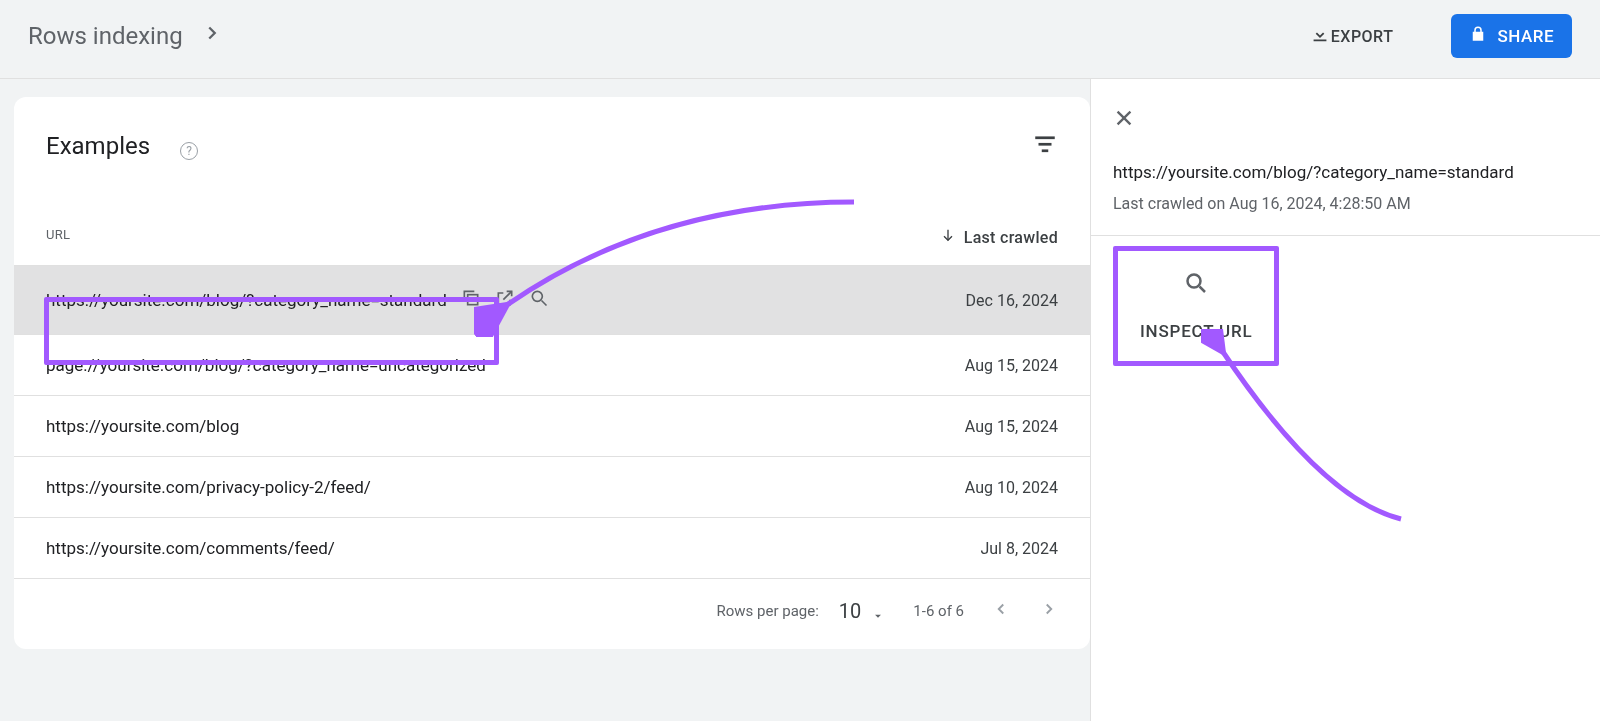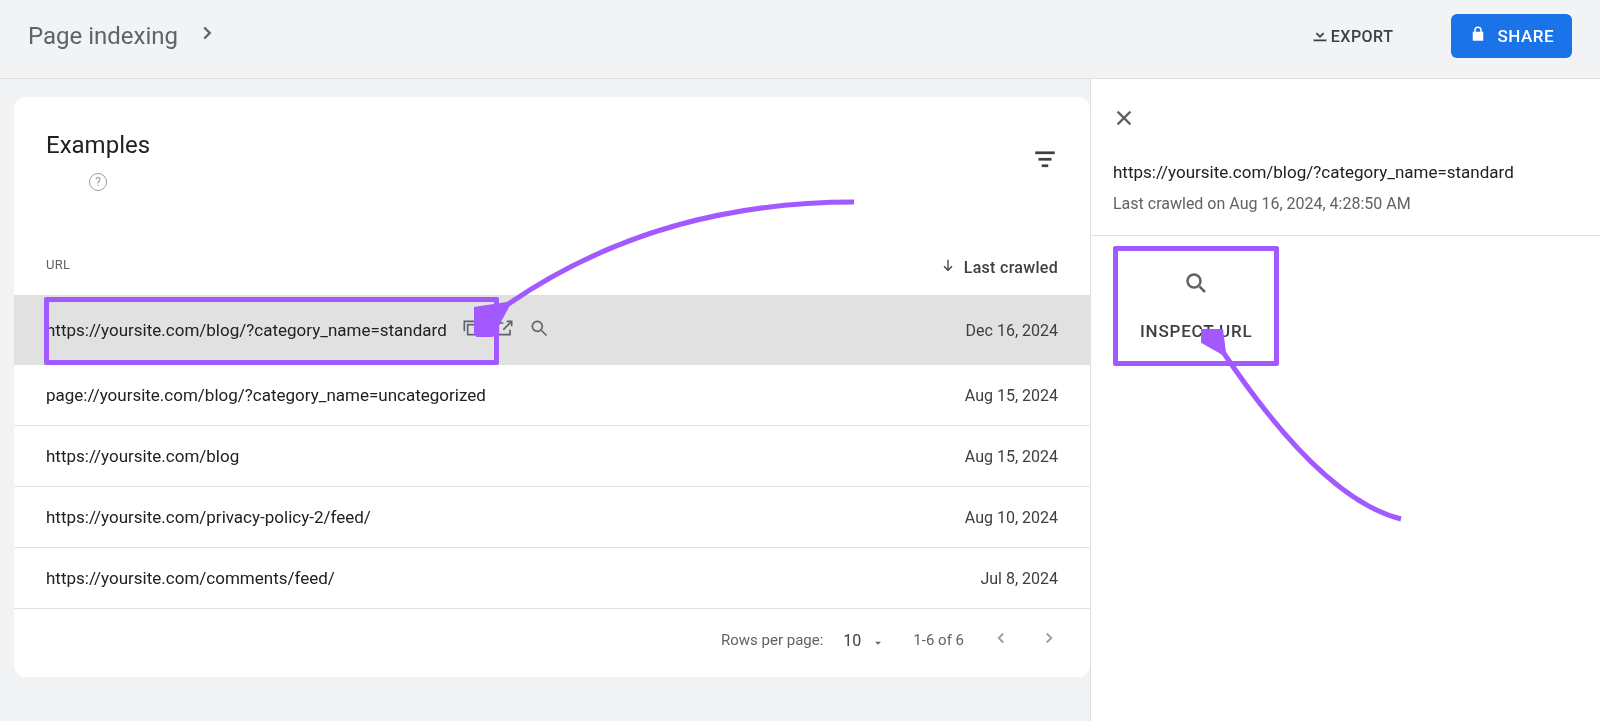--- a/index.html
+++ b/index.html
@@ -12,40 +12,40 @@
   .header-actions { display: flex; align-items: center; gap: 18px; }
   .export-btn { display: flex; align-items: center; color: #3c4043; font-size: 16px; font-weight: 500; cursor: pointer; letter-spacing: 0.5px; }
   .share-btn { display: flex; align-items: center; gap: 10px; background: #1a73e8; color: #fff; font-size: 17px; font-weight: 500; padding: 10px 18px; border-radius: 6px; cursor: pointer; letter-spacing: 0.5px; margin-left: 40px; }
   
   
   .content { display: flex; }
   .main-card-wrap { flex: 1; padding: 18px 0 0 14px; }
   .main-card { background: #fff; border-radius: 12px; overflow: hidden; position: relative; }
   
   .card-header { display: flex; align-items: center; justify-content: space-between; padding: 34px 32px 10px 32px; }
-  .card-title-group { display: flex; align-items: center; gap: 14px; flex-direction: column; }
+  .card-title-group { display: flex; align-items: flex-end; gap: 30px; }
   .card-title { font-size: 24px; font-weight: 400; color: #202124; }
   .help-icon { width: 18px; height: 18px; border: 1.5px solid #9aa0a6; border-radius: 50%; color: #9aa0a6; font-size: 12px; display: inline-flex; align-items: center; justify-content: center; }
   
   
   .table-head { display: flex; align-items: flex-start; justify-content: space-between; padding: 56px 32px 18px 32px; border-bottom: 1px solid #e0e0e0; font-size: 13px; color: #5f6368; letter-spacing: 0.3px; }
   .th-crawled { display: flex; align-items: center; gap: 8px; font-size: 16px; color: #3c4043; font-weight: 500; }
   
   .table-body { }
   .row { display: flex; align-items: center; justify-content: space-between; padding: 20px 32px; border-bottom: 1px solid #e0e0e0; cursor: pointer; font-size: 17px; }
   .row.selected { background: #e1e1e2; padding: 22px 32px; }
   .row-left { display: flex; align-items: center; gap: 14px; }
   .row-actions { display: flex; align-items: center; gap: 14px; color: #5f6368; }
   .row-date { font-size: 16px; color: #3c4043; min-width: 130px; text-align: right; }
   
   .highlight-box1 { position: absolute; left: 30px; top: 200px; width: 455px; height: 68px; border: 5px solid #a259ff; border-radius: 2px; pointer-events: none; z-index: 10; }
   
   .pagination { display: flex; align-items: center; justify-content: flex-end; gap: 28px; padding: 20px 32px 26px 32px; font-size: 15px; color: #5f6368; }
   .rpp-group { display: flex; align-items: center; gap: 20px; }
-  .rpp-select { display: flex; align-items: flex-end; gap: 10px; color: #3c4043; font-size: 16px; }
+  .rpp-select { display: flex; align-items: flex-end; gap: 10px; color: #3c4043; font-size: 20px; }
   .pg-nav { display: flex; align-items: center; gap: 30px; }
   
   
   .detail-panel { width: 510px; background: #fff; border-left: 1px solid #e0e0e0; padding: 28px 28px 28px 22px; min-height: 645px; position: relative; }
   .close-x { color: #5f6368; font-size: 22px; cursor: pointer; margin-bottom: 18px; display: inline-block; }
   .detail-url { font-size: 17px; color: #202124; margin-top: 10px; word-break: break-all; }
   .detail-crawled { font-size: 16px; color: #5f6368; margin-top: 12px; margin-bottom: 22px; }
   .detail-divider { border: none; border-top: 1px solid #e0e0e0; margin-left: -22px; margin-right: -28px; }
   .inspect-block { display: inline-flex; align-items: center; gap: 22px; padding: 20px 22px; margin-top: 10px; border: 5px solid #a259ff; border-radius: 2px; cursor: pointer; flex-direction: column; }
   .inspect-label { font-size: 17px; font-weight: 500; letter-spacing: 0.8px; color: #3c4043; }
@@ -53,21 +53,21 @@
   
   .annot { position: absolute; pointer-events: none; z-index: 20; }
   
   svg.icon { width: 22px; height: 22px; }
 </style>
 </head>
 <body>
 
 <div class="header-bar">
   <div class="breadcrumbs">
-    <span>Page indexing</span>
+    <span>Rows indexing</span>
     <span>
       <svg class="icon" viewBox="0 0 24 24" fill="none" stroke="#5f6368" stroke-width="2.5">
           <polyline points="9 6 15 12 9 18"></polyline>
         </svg>
     </span>
   </div>
   <div class="header-actions">
     <div class="export-btn">
       <span>
         <svg class="icon" viewBox="0 0 24 24" fill="#3c4043">

